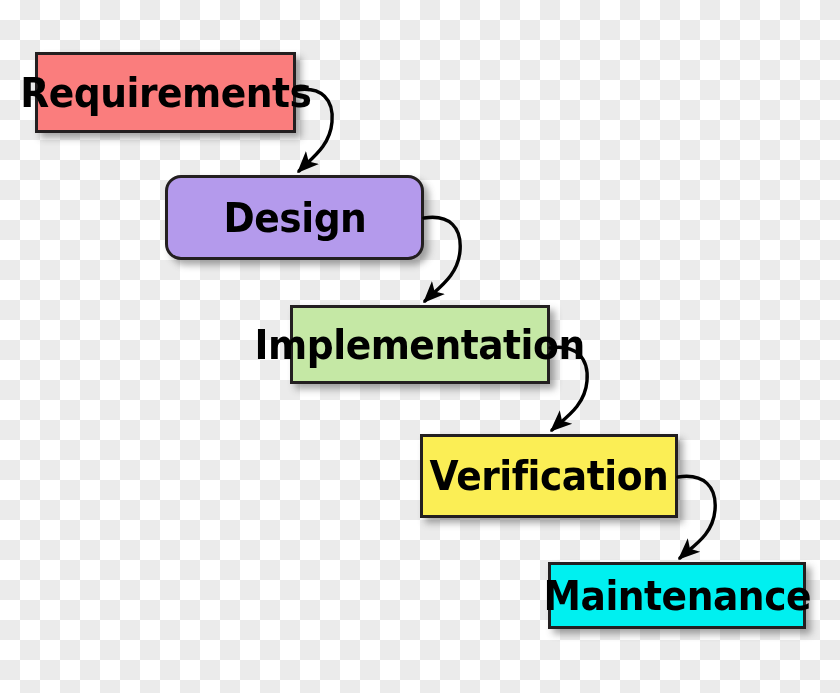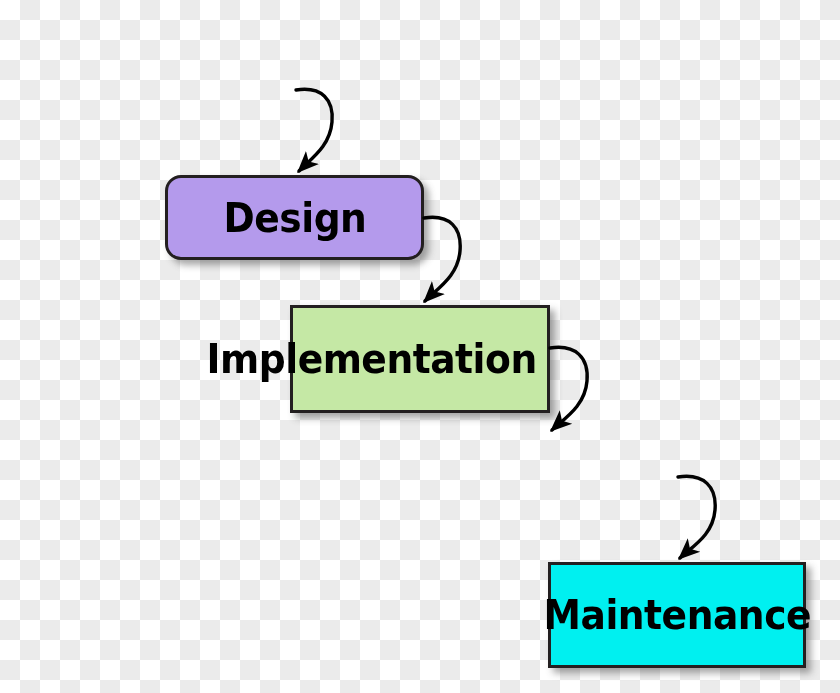--- a/index.html
+++ b/index.html
@@ -69,27 +69,33 @@
       <marker id="arrowhead" markerWidth="7" markerHeight="7" refX="5.6" refY="3.1" orient="auto" markerUnits="strokeWidth">
         <path d="M 0 0.4 L 6.4 3.1 L 0 5.8 L 1.6 3.1 Z" fill="#000000"></path>
       </marker>
     </defs>
     <path fill="none" stroke="#000000" stroke-width="3.4" stroke-linecap="round" marker-end="url(#arrowhead)" d="M 296 90 C 322 86 334 100 332 122 C 330 146 312 158 299 171"></path>
     <path fill="none" stroke="#000000" stroke-width="3.4" stroke-linecap="round" marker-end="url(#arrowhead)" d="M 424 218 C 450 214 462 228 460 251 C 458 276 438 288 425 301"></path>
     <path fill="none" stroke="#000000" stroke-width="3.4" stroke-linecap="round" marker-end="url(#arrowhead)" d="M 550 348 C 576 344 589 358 587 381 C 585 406 565 418 552 430"></path>
     <path fill="none" stroke="#000000" stroke-width="3.4" stroke-linecap="round" marker-end="url(#arrowhead)" d="M 678 477 C 704 473 717 487 715 510 C 713 535 693 546 680 558"></path>
   </svg>
 
+  <div class="stage-box" style="left: 35px; top: 52px; width: 261px; height: 81px; background: rgb(250, 125, 125); border-color: rgb(35, 31, 32);">
+    <span class="stage-label">Requirements</span>
+  </div>
 
   <div class="stage-box" style="left: 165px; top: 175px; width: 259px; height: 85px; background: rgb(180, 154, 236); border-color: rgb(35, 31, 32); border-radius: 16px;">
     <span class="stage-label">Design</span>
   </div>
 
-  <div class="stage-box" style="left: 290px; top: 305px; width: 260px; height: 108px; background: rgb(197, 232, 165); border-color: rgb(35, 31, 32); justify-content: flex-end;">
+  <div class="stage-box" style="left: 290px; top: 305px; width: 260px; height: 79px; background: rgb(197, 232, 165); border-color: rgb(35, 31, 32);">
     <span class="stage-label">Implementation</span>
   </div>
 
+  <div class="stage-box" style="left: 420px; top: 434px; width: 258px; height: 84px; background: rgb(251, 238, 85); border-color: rgb(35, 31, 32);">
+    <span class="stage-label">Verification</span>
+  </div>
 
-  <div class="stage-box" style="left: 548px; top: 562px; width: 258px; height: 106px; background: rgb(0, 240, 240); border-color: rgb(35, 31, 32);">
+  <div class="stage-box" style="left: 548px; top: 562px; width: 258px; height: 67px; background: rgb(0, 240, 240); border-color: rgb(35, 31, 32);">
     <span class="stage-label">Maintenance</span>
   </div>
 
 </div>
 
 </body></html>

